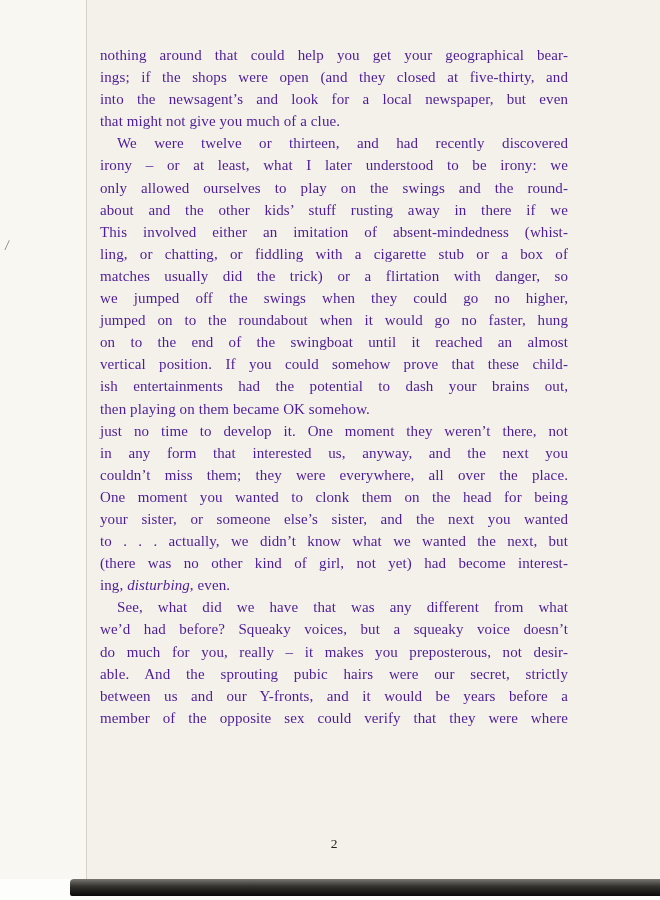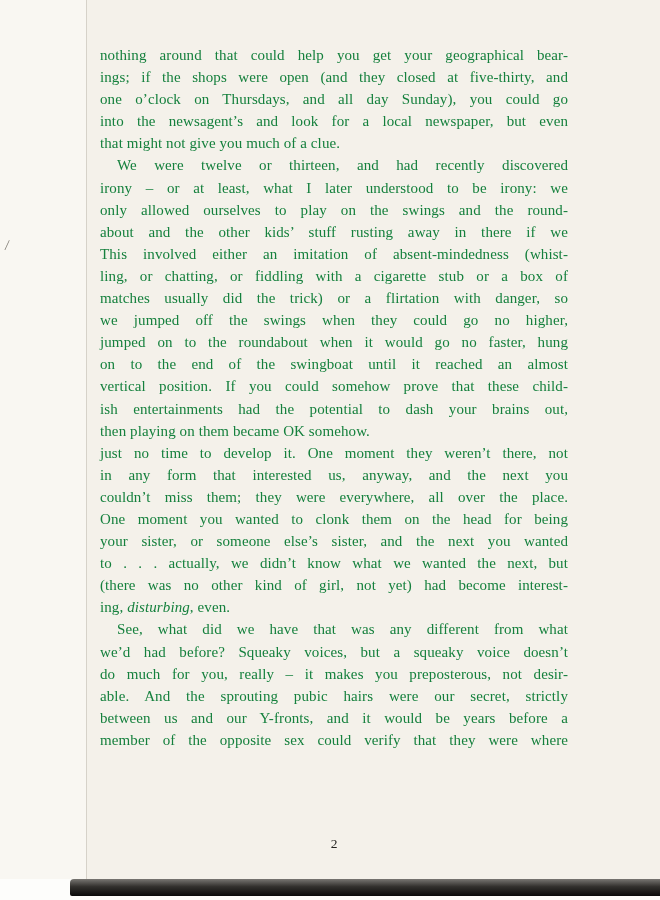--- a/index.html
+++ b/index.html
@@ -54,25 +54,24 @@
   }
 </style>
 </head>
 <body>
 
 <div class="scan">
   <div class="page-paper" style="background: rgb(244, 241, 234);"></div>
   <div class="page-left-strip"></div>
   <div class="page-edge-line"></div>
   <div class="artifact">/</div>
-  <div class="text-block" style="color: #15803d;">
+  <div class="text-block" style="color: #4c1d95;">
       <div class="para">
         <div class="line"><span>nothing around that could help you get your geographical bear-</span></div>
         <div class="line"><span>ings; if the shops were open (and they closed at five-thirty, and</span></div>
-        <div class="line"><span>one o’clock on Thursdays, and all day Sunday), you could go</span></div>
         <div class="line"><span>into the newsagent’s and look for a local newspaper, but even</span></div>
         <div class="line lastline"><span>that might not give you much of a clue.</span></div>
       </div>
       <div class="para">
         <div class="line indent"><span>We were twelve or thirteen, and had recently discovered</span></div>
         <div class="line"><span>irony – or at least, what I later understood to be irony: we</span></div>
         <div class="line"><span>only allowed ourselves to play on the swings and the round-</span></div>
         <div class="line"><span>about and the other kids’ stuff rusting away in there if we</span></div>
         <div class="line"><span>This involved either an imitation of absent-mindedness (whist-</span></div>
         <div class="line"><span>ling, or chatting, or fiddling with a cigarette stub or a box of</span></div>

